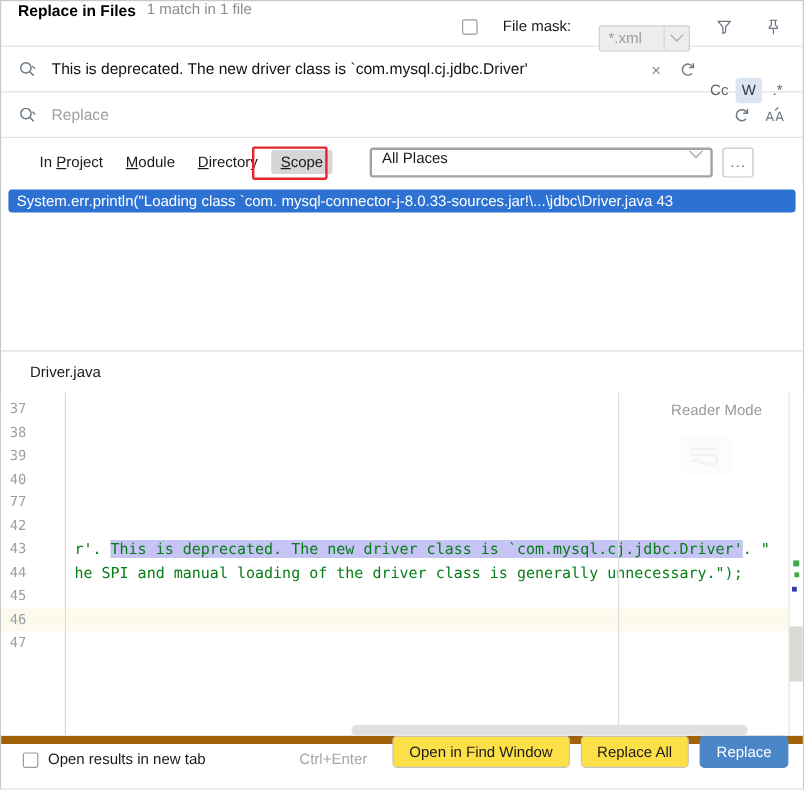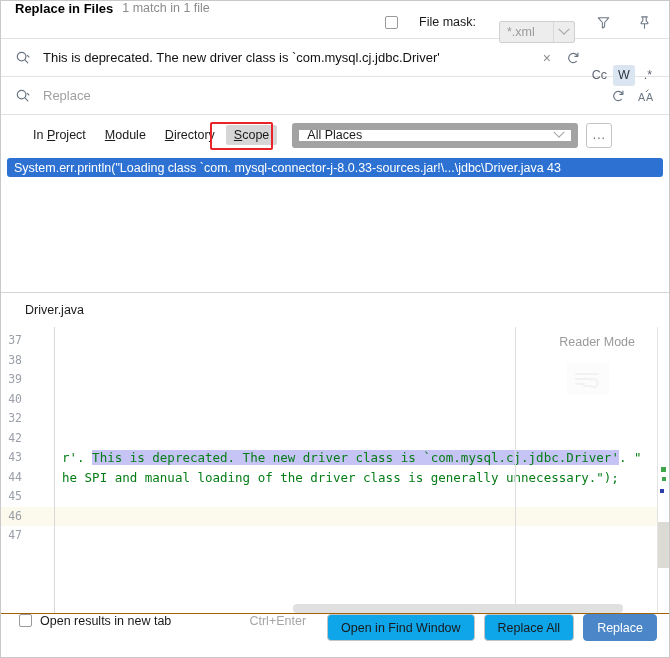--- a/index.html
+++ b/index.html
@@ -190,28 +190,27 @@
     left: 209px;
     top: 121px;
     width: 63px;
     height: 28px;
     border: 2px solid #e8242a;
     border-radius: 2px;
     box-sizing: border-box;
     pointer-events: none;
   }
   .places-combo {
-    margin-left: 12px;
+    margin-left: 28px;
     flex: 1;
     height: 25px;
-    border: 7px solid #a3a3a3;
+    border: 2px solid #a3a3a3;
     border-radius: 3px;
     background: #fff;
     display: flex;
-    align-items: center;
     padding: 0 8px;
     box-sizing: border-box;
     max-width: 286px;
   }
   .places-combo .pval { flex: 1; font-size: 12.5px; color: #1a1a1a; }
   .ellipsis-btn {
     margin-left: 8px;
     width: 26px;
     height: 25px;
     border: 1px solid #c4c4c4;
@@ -373,43 +372,43 @@
     position: absolute;
     height: 9px;
     background: #e0e0e0;
     border-radius: 4px;
   }
 
   
   .footer {
     height: 44px;
     min-height: 44px;
-    border-top: 1px solid #a16207;
-    display: flex;
-    align-items: flex-start;
-    padding: 0 12px 0 18px;
+    border-top: 7px solid #a16207;
+    display: flex;
+    align-items: flex-end;
+    padding: 0 12px 17px 18px;
     box-sizing: border-box;
     background: #fff;
   }
   .newtab-label {
     margin-left: 8px;
     font-size: 12.5px;
     color: #1a1a1a;
   }
   .shortcut {
     margin-left: auto;
     margin-right: 12px;
     color: #a6a6a6;
     font-size: 12.5px;
   }
   .btn {
     height: 27px;
     border: 1px solid #c4c4c4;
     border-radius: 4px;
-    background: #0ea5e9;
+    background: #fde047;
     font-size: 12.5px;
     color: #1a1a1a;
     padding: 0 13px;
     display: flex;
     align-items: center;
     justify-content: center;
     margin-left: 9px;
     box-sizing: border-box;
     white-space: nowrap;
   }
@@ -521,21 +520,21 @@
   <div class="preview">
     <div class="preview-title">Driver.java</div>
 
     <div class="editor">
 
       <div class="gutter">
         <div class="ln">37</div>
         <div class="ln">38</div>
         <div class="ln">39</div>
         <div class="ln">40</div>
-        <div class="ln">32</div>
+        <div class="ln">77</div>
         <div class="ln">42</div>
         <div class="ln">43</div>
         <div class="ln">44</div>
         <div class="ln">45</div>
         <div class="ln current">46</div>
         <div class="ln">47</div>
       </div>
 
       <div class="code-area">
         <div class="fold-line"></div>

